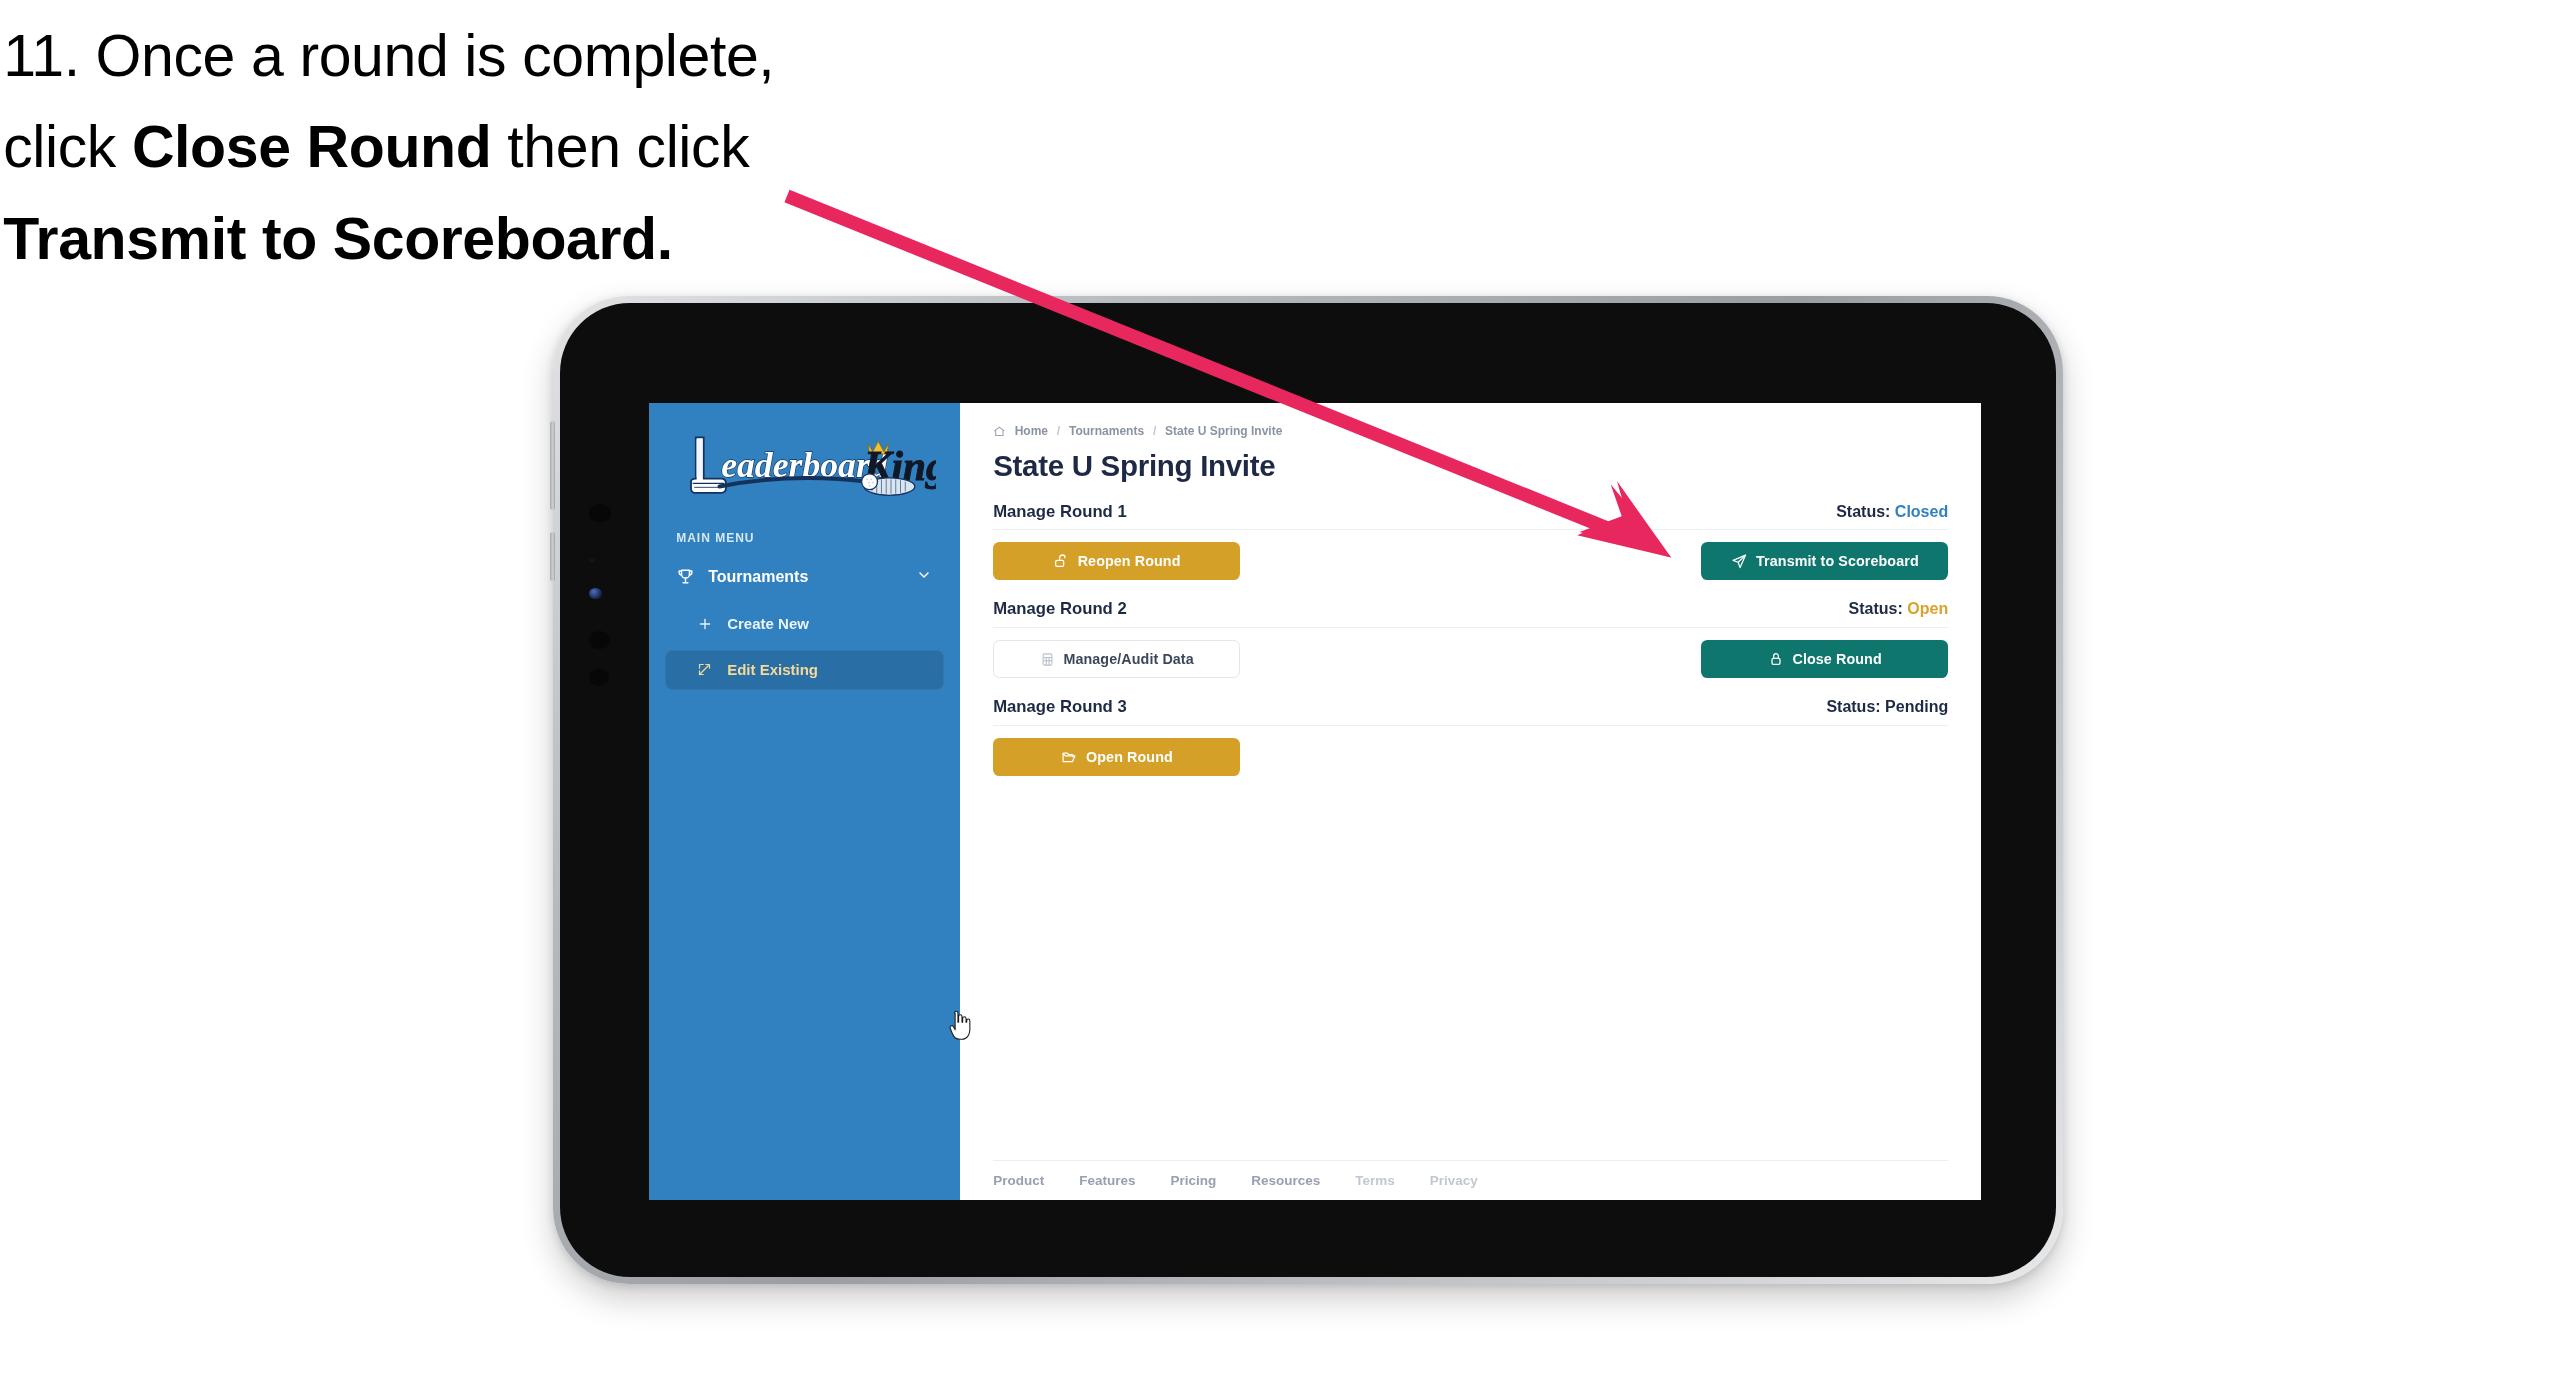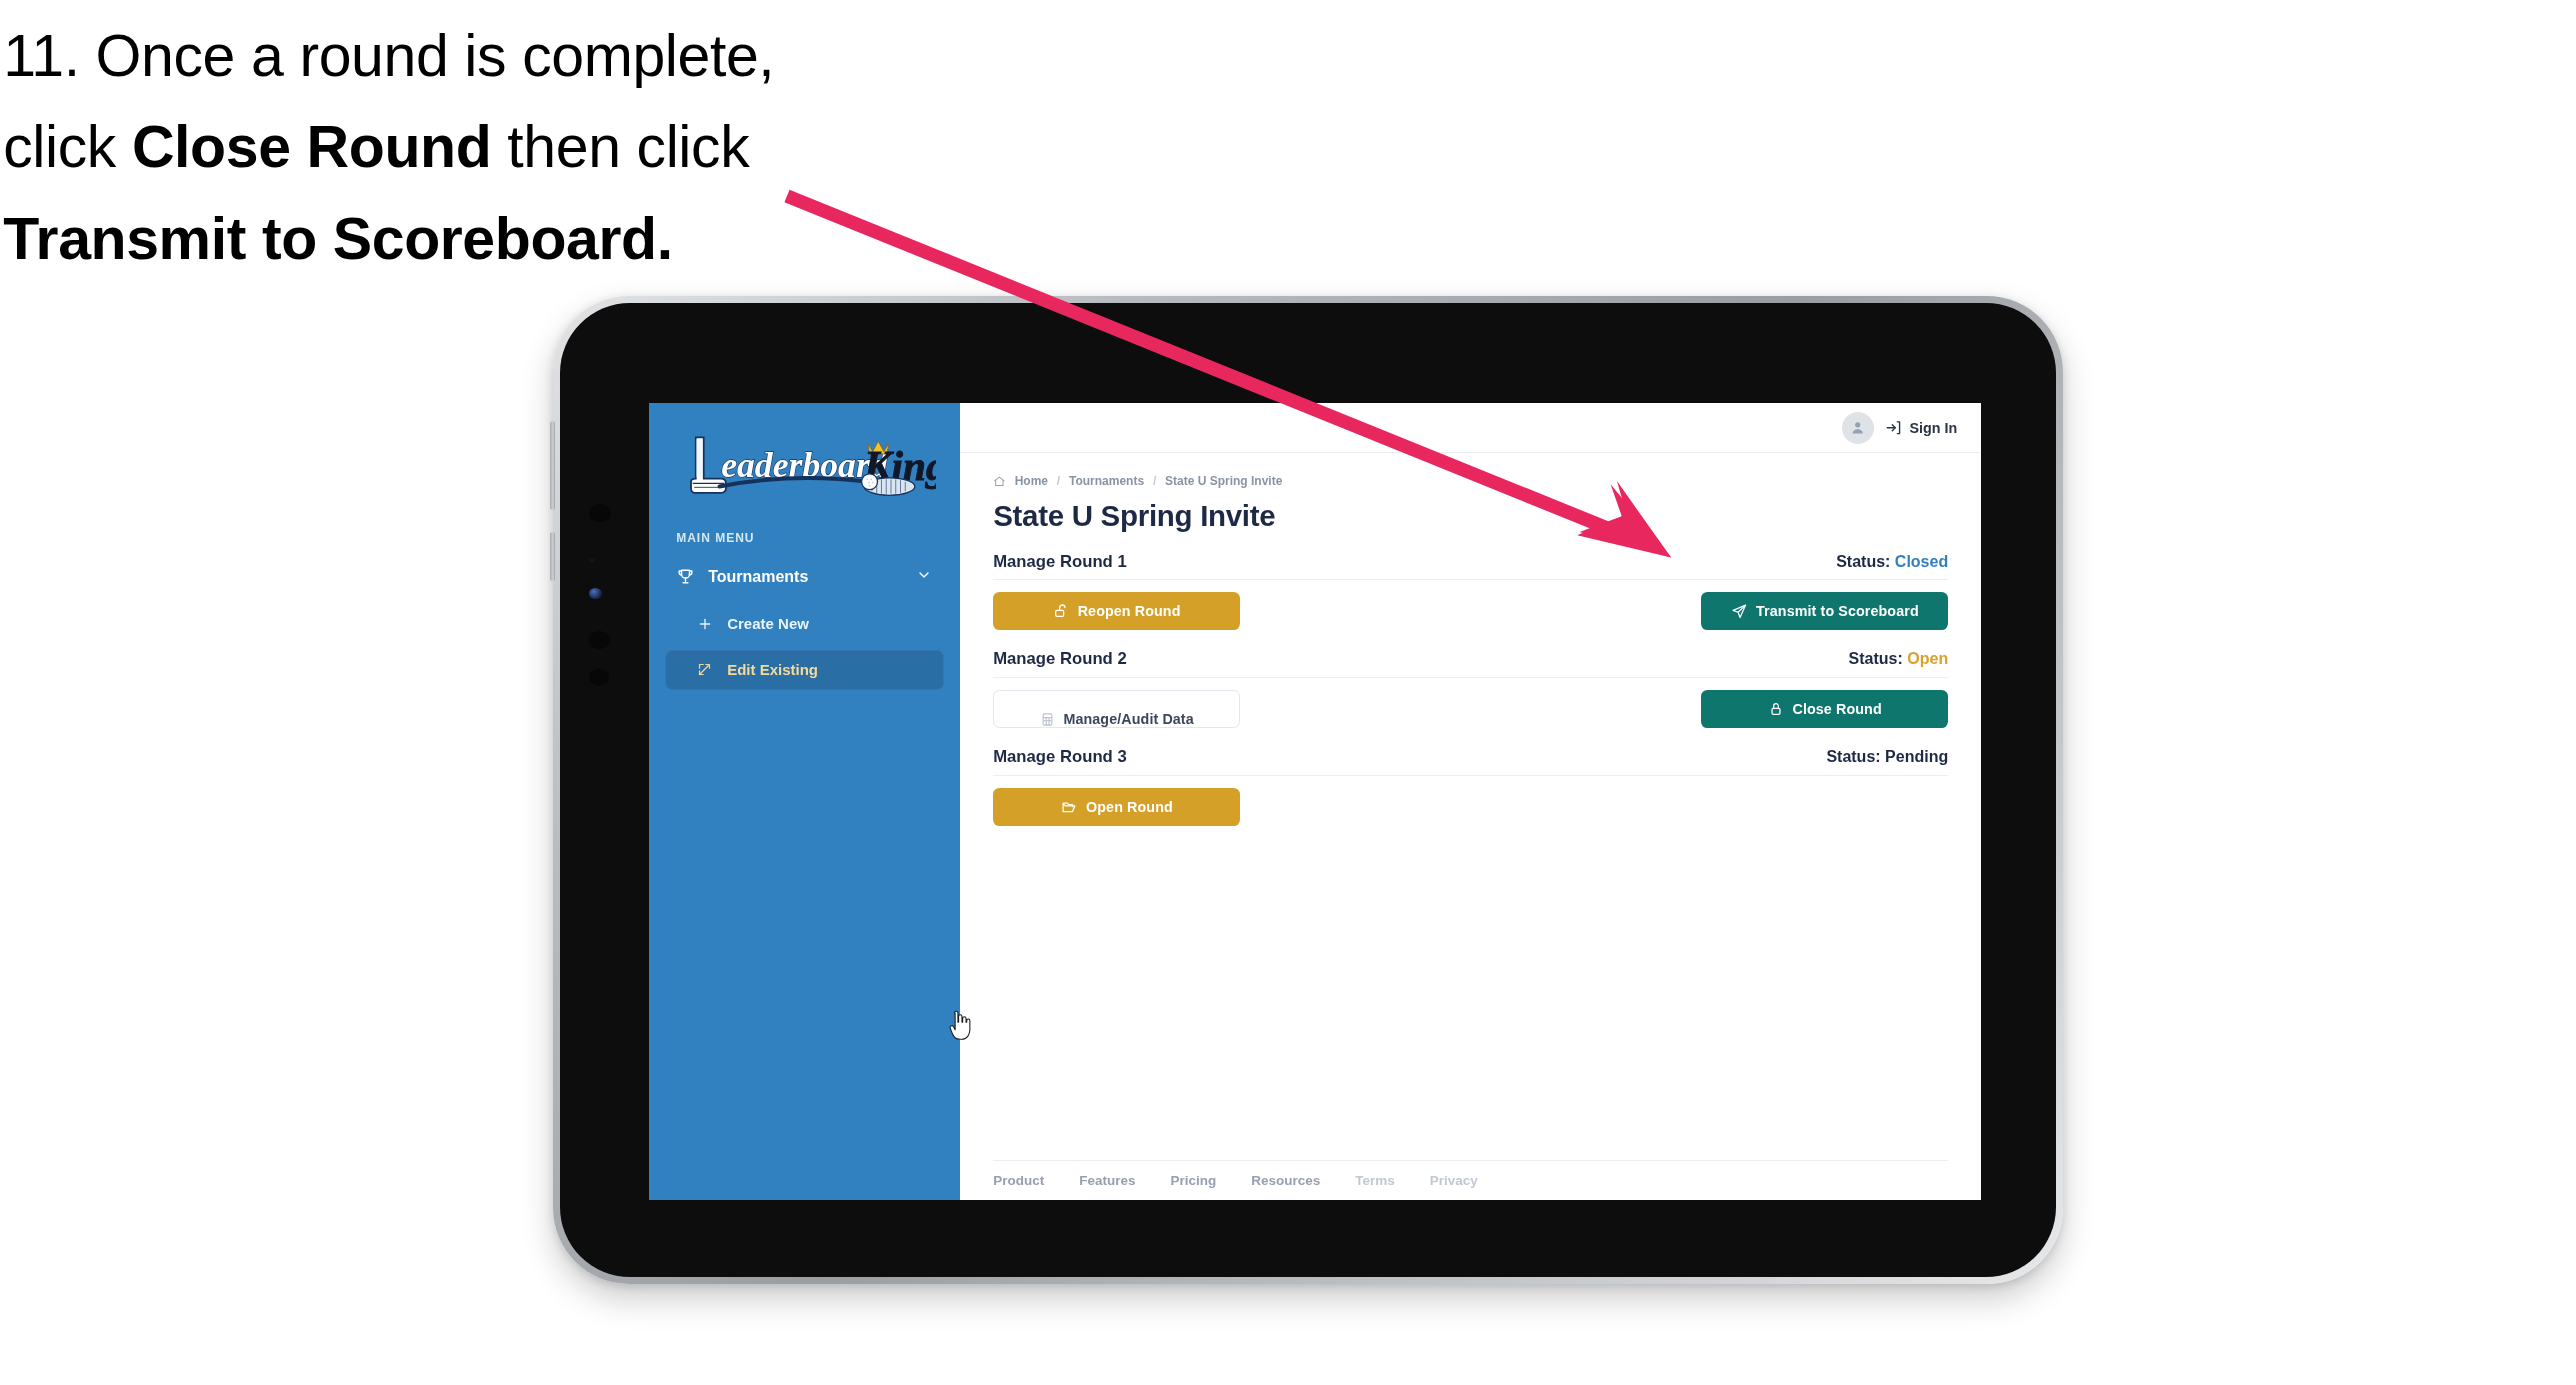--- a/index.html
+++ b/index.html
@@ -224,21 +224,21 @@
     border-radius: 6.4px;
     font-size: 14.3px;
     font-weight: 800;
     border: none;
     letter-spacing: 0.1px;
     white-space: nowrap;
   }
   .btn .bico { display:flex; align-items:center; }
   .btn-amber  { background: #d4a028; color: #fff; min-width: 247px; }
   .btn-blue   { background: #0f766e; color: #fff; min-width: 247px; }
-  .btn-ghost  { background: #ffffff; color: #3d475c; border: 0.8px solid #e3e6ec; min-width: 247px; align-items: flex-end; }
+  .btn-ghost  { background: #ffffff; color: #3d475c; border: 0.8px solid #e3e6ec; min-width: 247px; }
 
   .spacer { flex: 1; }
 
   .footer {
     border-top: 0.8px solid #eceef2;
     height: 40px;
     display: flex; align-items: center; 
     gap: 35px;
     margin: 0 0 0 0;
   }
@@ -354,36 +354,20 @@
             <span>Edit Existing</span>
           </div>
         </aside>
 
         <svg class="cursor-hand" viewBox="0 0 24 28">
           <path d="M8.5 2.5c0-1 .7-1.6 1.5-1.6s1.5.6 1.5 1.6v8.2h.6V5.6c0-1 .7-1.6 1.5-1.6s1.5.6 1.5 1.6v5.1h.6V7.4c0-1 .7-1.6 1.5-1.6s1.5.6 1.5 1.6v3.3h.6V9.3c0-1 .7-1.5 1.4-1.5s1.4.5 1.4 1.5v8.1c0 4.3-2.6 8.4-6.9 8.4h-2c-3.4 0-5.5-2.2-6.6-4.9l-2-4.9c-.4-1 .1-1.9 1-2.2.8-.3 1.7.1 2.1 1l1.3 2.6V2.5z" fill="#ffffff" stroke="#1b1b1b" stroke-width="0.95" stroke-linejoin="round"></path>
         </svg>
 
         <section class="content">
 
-          <div class="topbar">
-            <div class="avatar">
-              <svg width="17.5" height="17.5" viewBox="0 0 24 24" fill="#93a1b3">
-                <circle cx="12" cy="8" r="3.6"></circle>
-                <path d="M5 20c0-3.6 3.1-6 7-6s7 2.4 7 6z"></path>
-              </svg>
-            </div>
-            <div class="signin">
-              <svg width="17.5" height="17.5" viewBox="0 0 24 24" fill="none" stroke="#2b3445" stroke-width="1.9" stroke-linecap="round" stroke-linejoin="round">
-                <path d="M3 12h11"></path>
-                  <polyline points="10 8 14 12 10 16"></polyline>
-                <path d="M17 4h3v16h-3"></path>
-              </svg>
-              <span>Sign In</span>
-            </div>
-          </div>
 
           <div class="body-pad">
 
             <nav class="crumbs">
               <span class="home-ico">
                 <svg width="12.7" height="12.7" viewBox="0 0 24 24" fill="none" stroke="#9aa3b2" stroke-width="2" stroke-linecap="round" stroke-linejoin="round">
                   <path d="M3 11l9-7 9 7"></path>
                     <path d="M5 10v10h14V10"></path>
                 </svg>
               </span>

